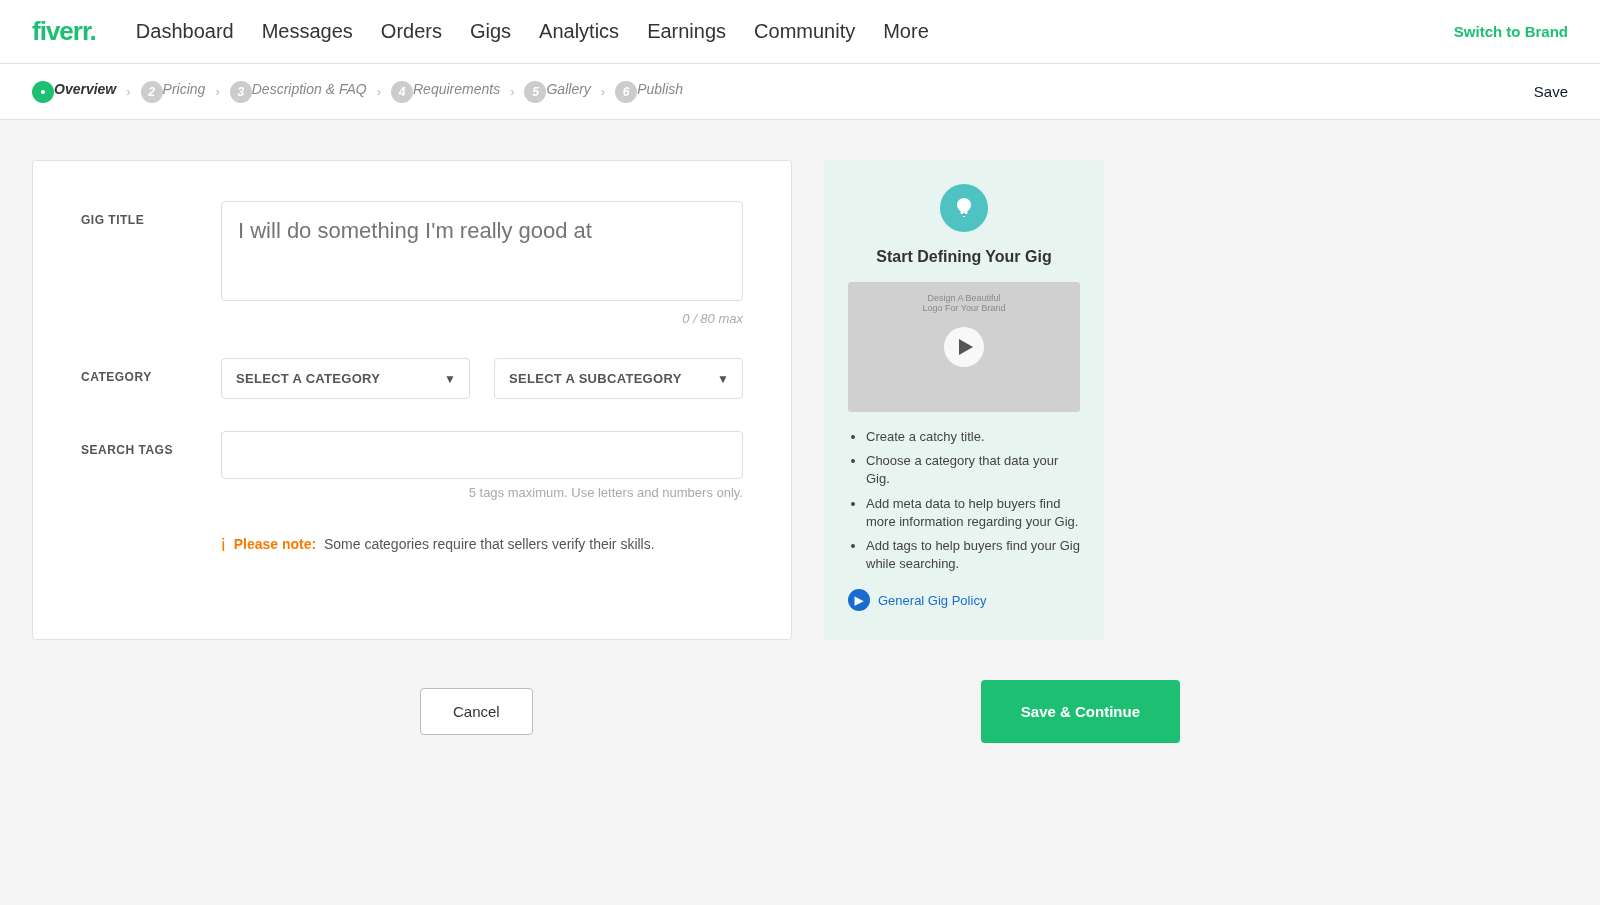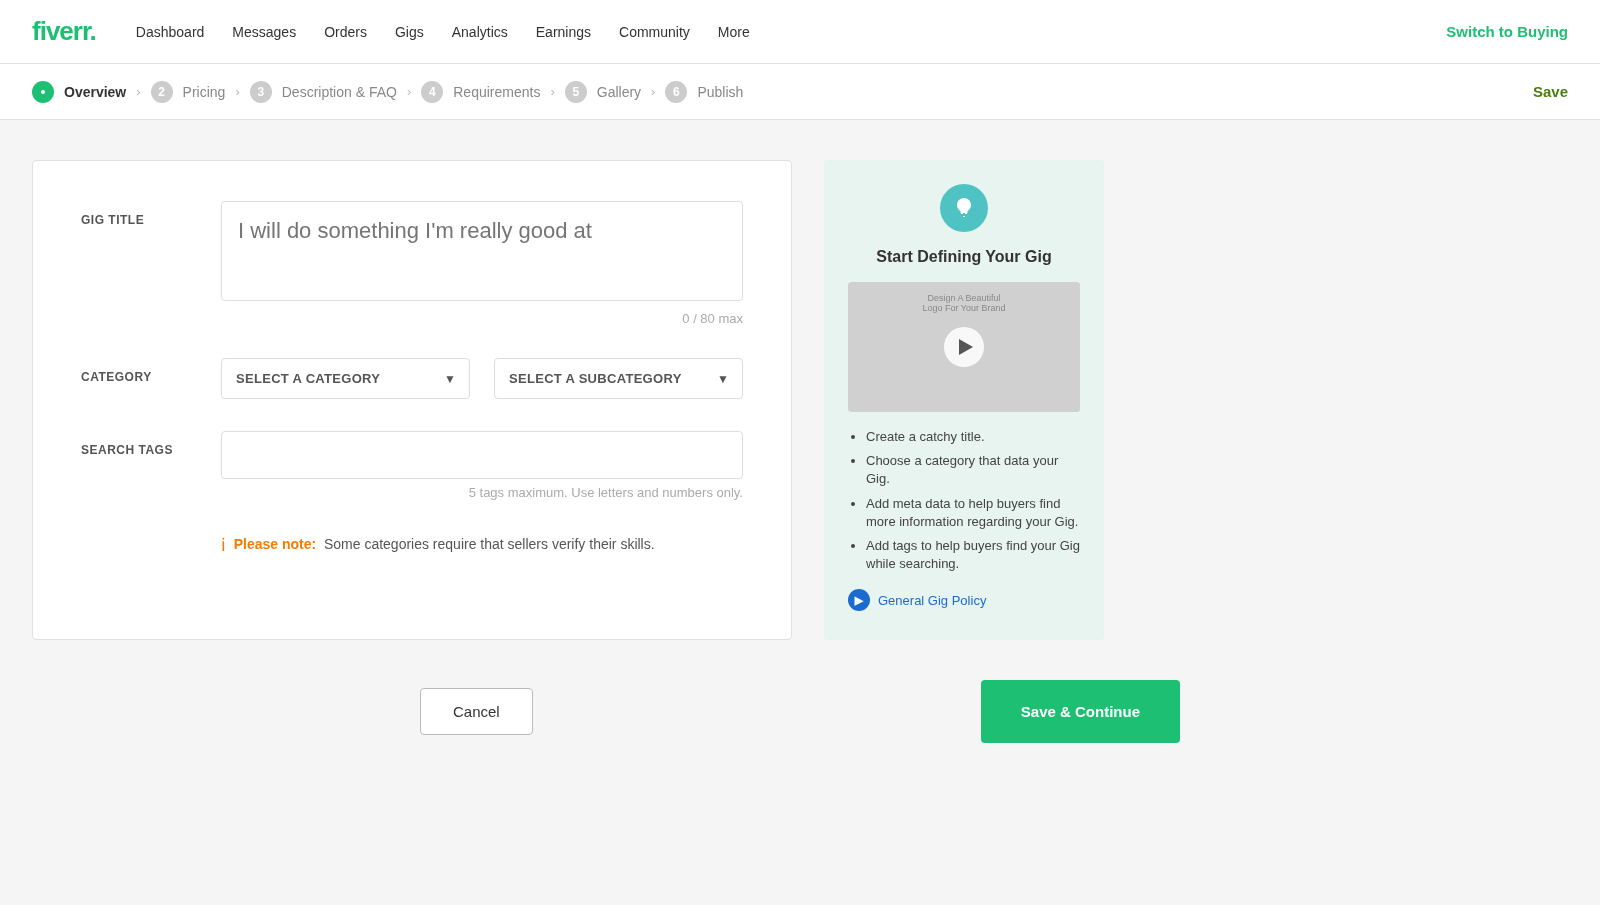--- a/index.html
+++ b/index.html
@@ -17,21 +17,21 @@
     .logo {
       font-size: 26px;
       font-weight: 900;
       color: #222;
       margin-right: 40px;
       letter-spacing: -1px;
     }
     .logo span { color: #1dbf73; }
     .nav-links { display: flex; gap: 28px; flex: 1; }
     .nav-link {
-      font-size: 14px;
+      font-size: 20px;
       color: #333;
       text-decoration: none;
       cursor: pointer;
     }
     .switch-buying {
       color: #1dbf73;
       font-size: 15px;
       font-weight: 600;
       cursor: pointer;
       white-space: nowrap;
@@ -47,25 +47,26 @@
       height: 56px;
     }
     .steps-list {
       display: flex;
       align-items: center;
       gap: 0;
       flex: 1;
     }
     .step {
       display: flex;
-      align-items: center;
-      gap: 10px;
+      align-items: flex-start;
+      gap: 0;
       font-size: 14px;
       color: #888;
       cursor: pointer;
+      font-style: italic;
     }
     .step.active { color: #333; font-weight: 600; }
     .step-num {
       width: 22px;
       height: 22px;
       border-radius: 50%;
       background: #ccc;
       color: #fff;
       font-size: 12px;
       font-weight: 700;
@@ -83,23 +84,23 @@
       align-items: center;
       justify-content: center;
       font-size: 12px;
     }
     .step-arrow {
       color: #bbb;
       margin: 0 10px;
       font-size: 13px;
     }
     .save-link {
-      color: #4d7c0f;
+      color: #0f172a;
       font-size: 15px;
-      font-weight: 700;
+      font-weight: 400;
       cursor: pointer;
     }
 
     
     .main-content {
       display: flex;
       padding: 40px 32px;
       gap: 32px;
     }
 
@@ -140,20 +141,21 @@
       color: #ccc;
       resize: none;
       font-family: inherit;
       outline: none;
     }
     .char-count {
       text-align: right;
       font-size: 13px;
       color: #aaa;
       margin-top: 6px;
+      font-style: italic;
     }
 
     .select-row {
       display: flex;
       gap: 24px;
     }
     .select-wrapper {
       position: relative;
       flex: 1;
     }
@@ -361,21 +363,21 @@
   <div class="nav-links">
     <a class="nav-link">Dashboard</a>
     <a class="nav-link">Messages</a>
     <a class="nav-link">Orders</a>
     <a class="nav-link">Gigs</a>
     <a class="nav-link">Analytics</a>
     <a class="nav-link">Earnings</a>
     <a class="nav-link">Community</a>
     <a class="nav-link">More</a>
   </div>
-  <span class="switch-buying">Switch to Buying</span>
+  <span class="switch-buying">Switch to Brand</span>
 </nav>
 
 <div class="steps-bar">
   <div class="steps-list">
 
     <div class="step active">
       <div class="step-icon-active">
         <svg width="12" height="12" viewBox="0 0 12 12" fill="none">
             <circle cx="6" cy="6" r="5" fill="#1dbf73"></circle>
             <circle cx="6" cy="6" r="2" fill="white"></circle>

